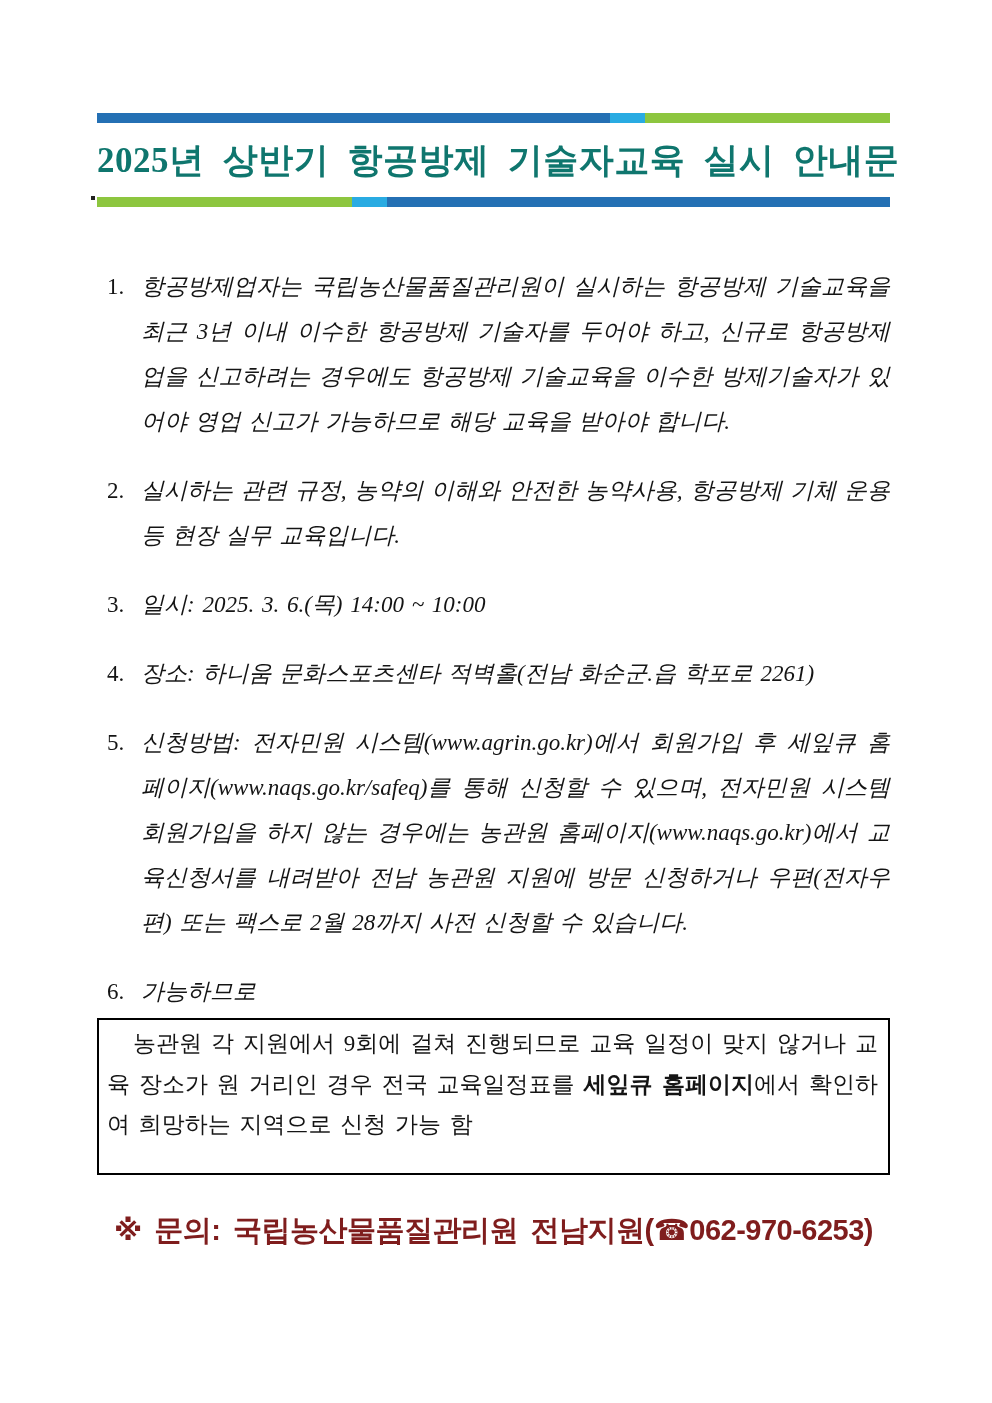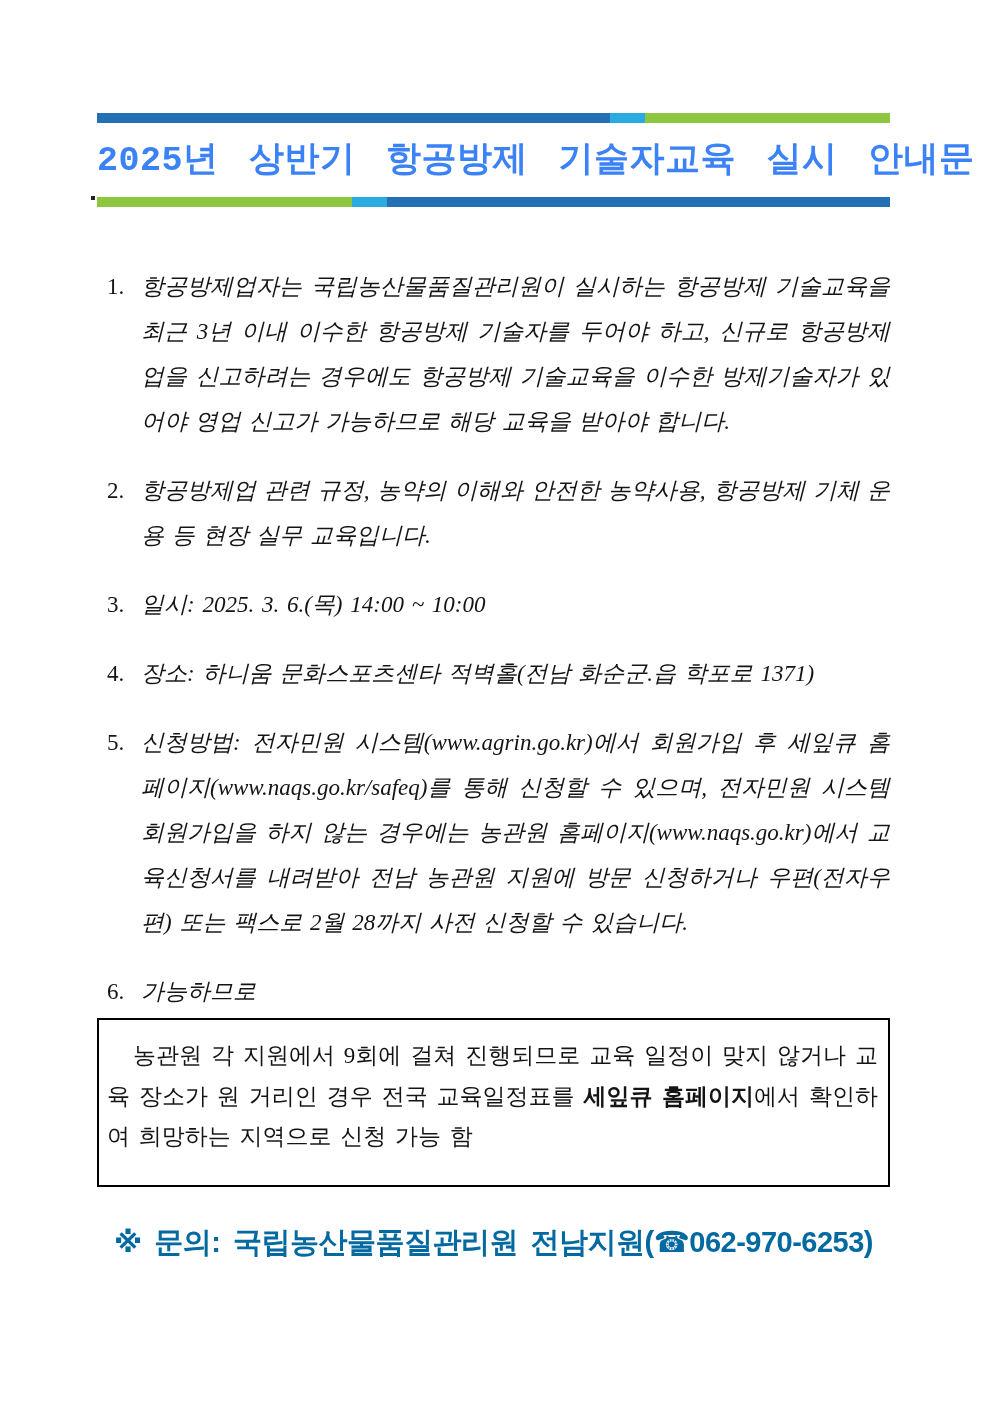--- a/index.html
+++ b/index.html
@@ -26,26 +26,26 @@
   .bar {
     display: flex;
     height: 10px;
     width: 100%;
   }
   .bar .seg { height: 100%; }
   .page-title {
     margin: 13px 0 11px 0;
     height: 50px;
     line-height: 50px;
-    font-family: Liberation Mono, monospace;
+    font-family: Liberation Serif, serif;
     font-weight: 800;
     font-size: 35px;
     letter-spacing: 0.5px;
     word-spacing: 9px;
-    color: #3b82f6;
+    color: #0f766e;
     white-space: nowrap;
   }
   .stray-dot {
     position: absolute;
     left: 91px;
     top: 196px;
     width: 4px;
     height: 4px;
     background: #222;
   }
@@ -68,21 +68,21 @@
     flex: 1;
     text-align: justify;
     word-spacing: 2px;
     font-style: italic;
   }
   
   .note-box {
     border: 2px solid #000000;
     box-sizing: border-box;
     width: 100%;
-    padding: 16px 10px 28px 8px;
+    padding: 4px 10px 28px 8px;
   }
   .note-text {
     margin: 0;
     font-size: 23px;
     line-height: 40px;
     text-align: justify;
     text-indent: 26px;
     word-spacing: 3px;
   }
   .note-bold {
@@ -91,21 +91,21 @@
   }
   
   .footer-contact {
     margin-top: 36px;
     text-align: center;
     font-family: "Liberation Sans", "DejaVu Sans", sans-serif;
     font-weight: 800;
     font-size: 29px;
     letter-spacing: -0.5px;
     word-spacing: 5px;
-    color: #0369a1;
+    color: #7f1d1d;
     white-space: nowrap;
   }
 </style>
 </head>
 <body>
 
 <div class="page">
   <div class="stray-dot"></div>
 
   <div class="content">
@@ -124,29 +124,29 @@
       </div>
     </div>
 
     <div class="notice-list">
       <div class="list-item">
         <span class="item-number">1.</span>
         <div class="item-text">항공방제업자는 국립농산물품질관리원이 실시하는 항공방제 기술교육을 최근 3년 이내 이수한 항공방제 기술자를 두어야 하고, 신규로 항공방제업을 신고하려는 경우에도 항공방제 기술교육을 이수한 방제기술자가 있어야 영업 신고가 가능하므로 해당 교육을 받아야 합니다.</div>
       </div>
       <div class="list-item">
         <span class="item-number">2.</span>
-        <div class="item-text">항공방제업 관련 규정, 농약의 이해와 안전한 농약사용, 항공방제 기체 운용 등 현장 실무 교육입니다.</div>
+        <div class="item-text">실시하는 관련 규정, 농약의 이해와 안전한 농약사용, 항공방제 기체 운용 등 현장 실무 교육입니다.</div>
       </div>
       <div class="list-item">
         <span class="item-number">3.</span>
         <div class="item-text">일시: 2025. 3. 6.(목) 14:00 ~ 10:00</div>
       </div>
       <div class="list-item">
         <span class="item-number">4.</span>
-        <div class="item-text">장소: 하니움 문화스포츠센타 적벽홀(전남 화순군.읍 학포로 1371)</div>
+        <div class="item-text">장소: 하니움 문화스포츠센타 적벽홀(전남 화순군.읍 학포로 2261)</div>
       </div>
       <div class="list-item">
         <span class="item-number">5.</span>
         <div class="item-text">신청방법: 전자민원 시스템(www.agrin.go.kr)에서 회원가입 후 세잎큐 홈페이지(www.naqs.go.kr/safeq)를 통해 신청할 수 있으며, 전자민원 시스템 회원가입을 하지 않는 경우에는 농관원 홈페이지(www.naqs.go.kr)에서 교육신청서를 내려받아 전남 농관원 지원에 방문 신청하거나 우편(전자우편) 또는 팩스로 2월 28까지 사전 신청할 수 있습니다.</div>
       </div>
       <div class="list-item">
         <span class="item-number">6.</span>
         <div class="item-text">가능하므로</div>
       </div>
     </div>

